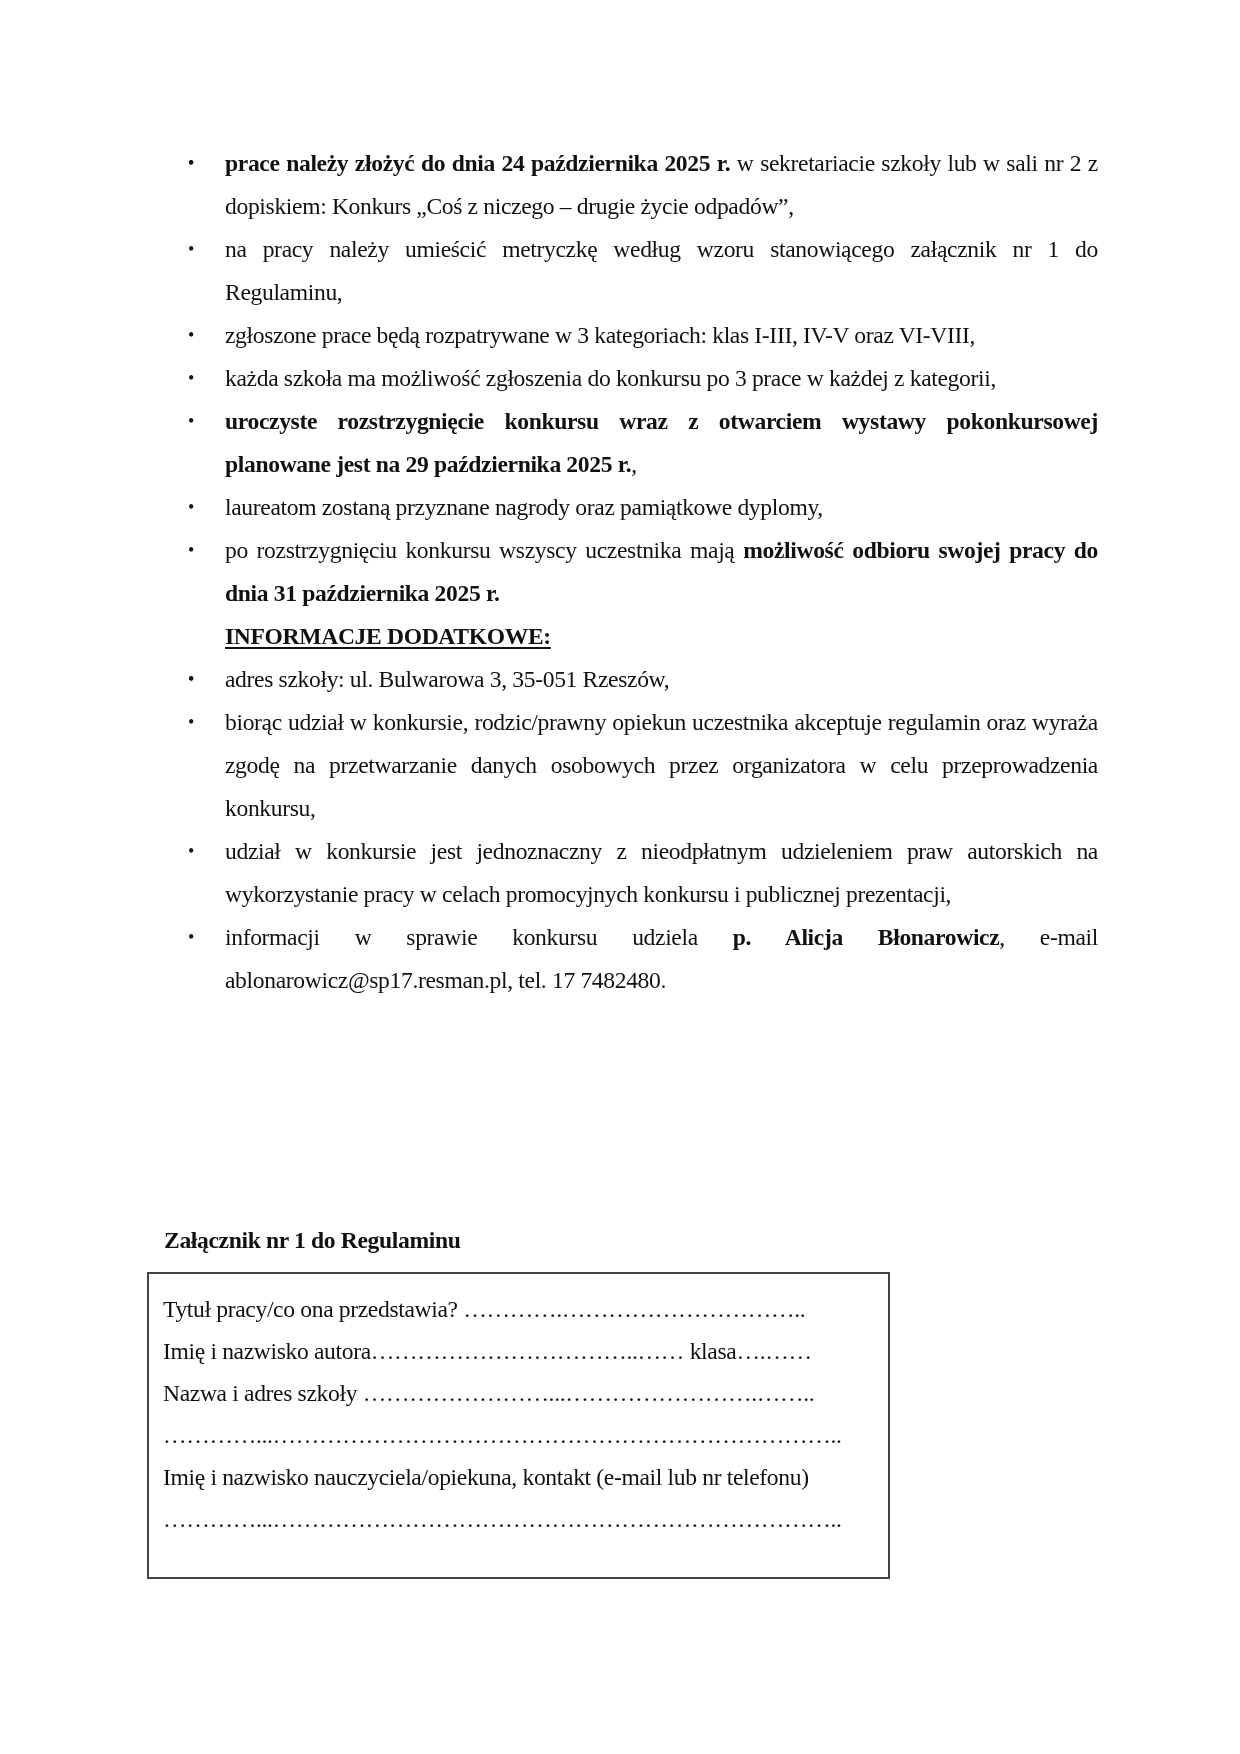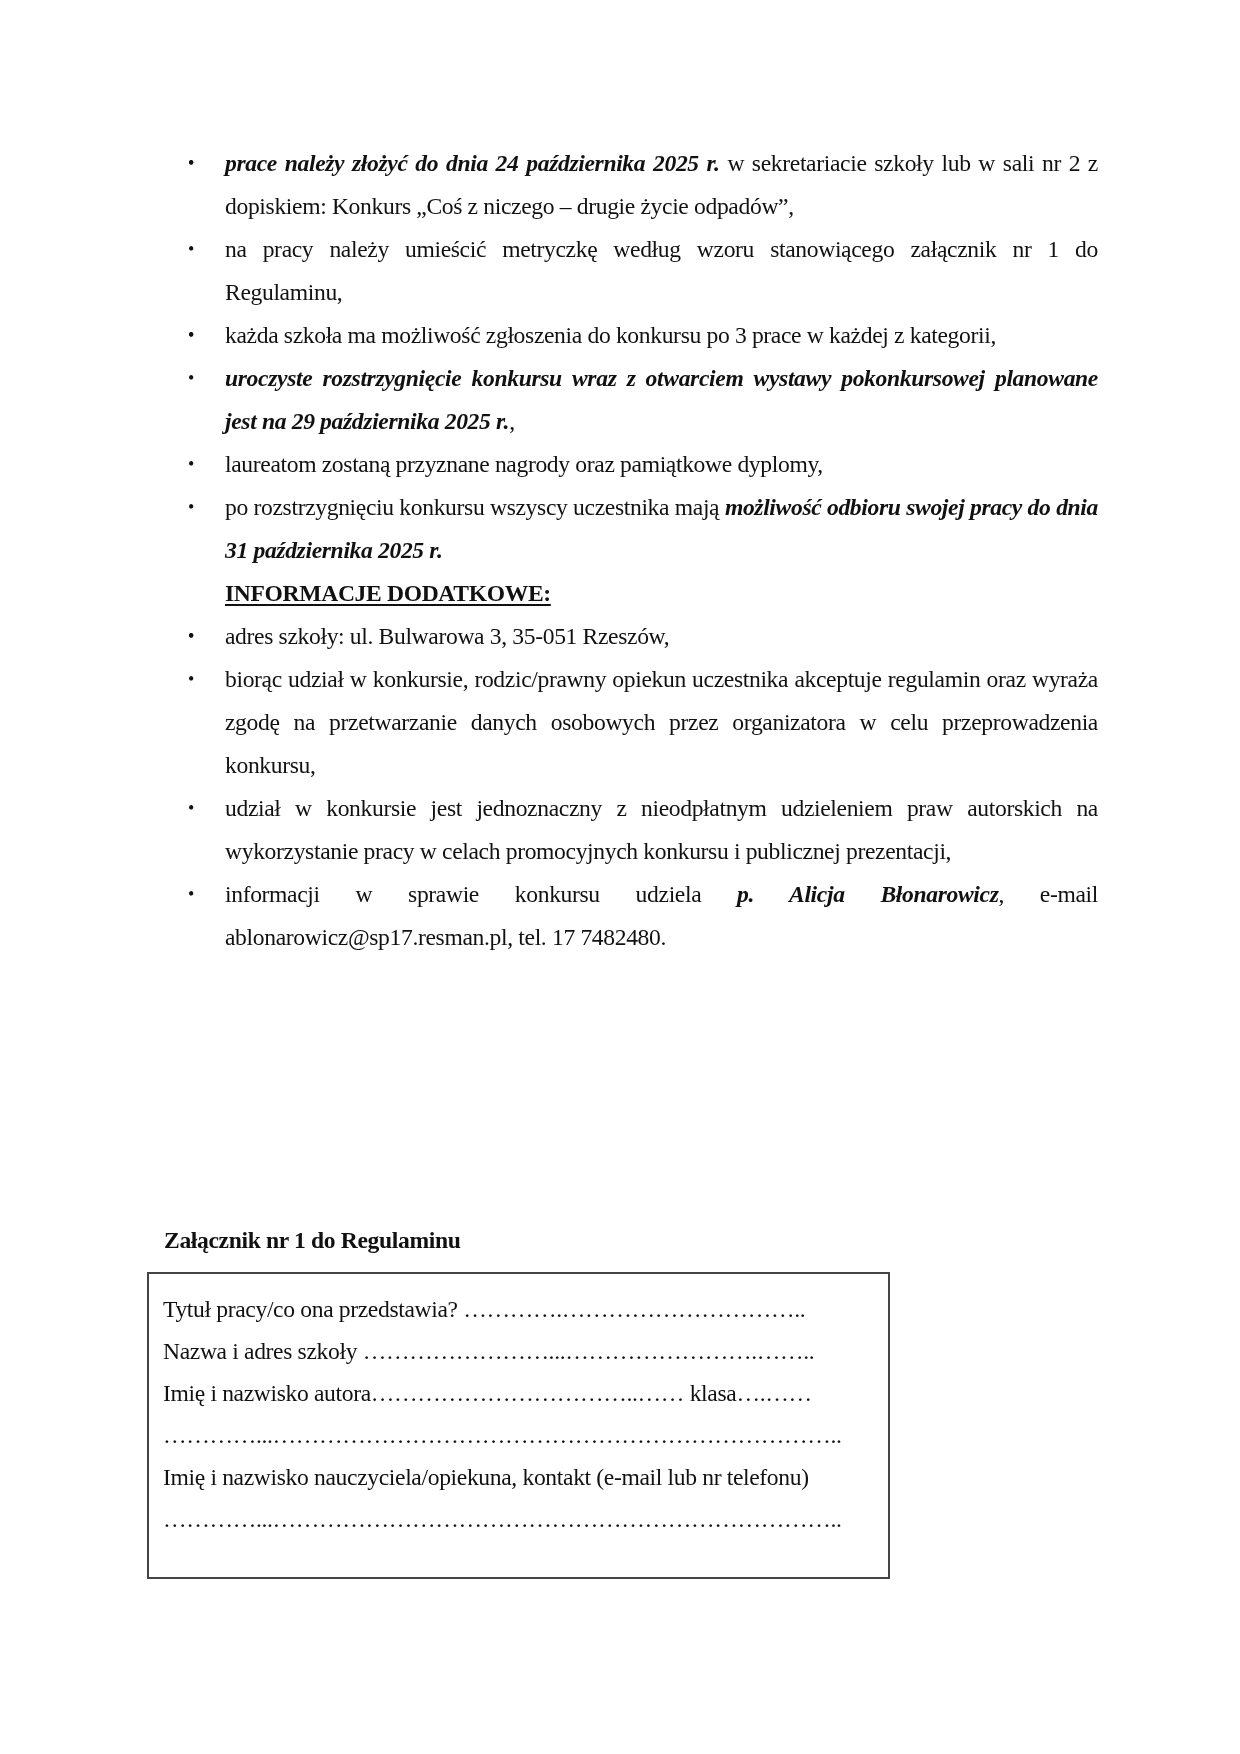--- a/index.html
+++ b/index.html
@@ -38,21 +38,21 @@
     letter-spacing: -0.35px;
   }
   .item .bullet {
     position: absolute;
     left: 0;
     top: 0;
     width: 10px;
     font-size: 18px;
     line-height: 43px;
   }
-  .b { font-weight: bold; font-style: italic; }
+  .b { font-weight: bold; }
   .heading-u {
     font-weight: bold;
     text-decoration: underline;
     text-underline-offset: 3px;
   }
   .annex-title {
     position: absolute;
     left: 148px;
     top: 1227px;
     font-size: 23.6px;
@@ -85,39 +85,39 @@
 </style>
 </head>
 <body>
 
 <div class="page">
 
   <ul class="list" id="rules-list">
       <li class="item"><span class="bullet">•</span></li>
       <li class="item"><span class="bullet">•</span><span class="b">prace należy złożyć do dnia 24 października 2025 r.</span><span> w sekretariacie szkoły lub w sali nr 2 z dopiskiem: Konkurs „Coś z niczego – drugie życie odpadów”,</span></li>
       <li class="item"><span class="bullet">•</span><span>na pracy należy umieścić metryczkę według wzoru stanowiącego załącznik nr 1 do Regulaminu,</span></li>
-      <li class="item"><span class="bullet">•</span></li>
+      <li class="item"><span class="bullet">•</span><span>zgłoszone prace będą rozpatrywane w 3 kategoriach: klas I-III, IV-V oraz VI-VIII,</span></li>
       <li class="item"><span class="bullet">•</span><span>każda szkoła ma możliwość zgłoszenia do konkursu po 3 prace w każdej z kategorii,</span></li>
       <li class="item"><span class="bullet">•</span><span class="b">uroczyste rozstrzygnięcie konkursu wraz z otwarciem wystawy pokonkursowej planowane jest na 29 października 2025 r.</span><span>,</span></li>
       <li class="item"><span class="bullet">•</span><span>laureatom zostaną przyznane nagrody oraz pamiątkowe dyplomy,</span></li>
       <li class="item"><span class="bullet">•</span><span>po rozstrzygnięciu konkursu wszyscy uczestnika mają </span><span class="b">możliwość odbioru swojej pracy do dnia 31 października 2025 r.</span></li>
       <li class="item"><span class="heading-u">INFORMACJE DODATKOWE:</span></li>
       <li class="item"><span class="bullet">•</span></li>
       <li class="item"><span class="bullet">•</span><span>adres szkoły: ul. Bulwarowa 3, 35-051 Rzeszów,</span></li>
       <li class="item"><span class="bullet">•</span><span>biorąc udział w konkursie, rodzic/prawny opiekun uczestnika akceptuje regulamin oraz wyraża zgodę na przetwarzanie danych osobowych przez organizatora w celu przeprowadzenia konkursu,</span></li>
       <li class="item"><span class="bullet">•</span><span>udział w konkursie jest jednoznaczny z nieodpłatnym udzieleniem praw autorskich na wykorzystanie pracy w celach promocyjnych konkursu i publicznej prezentacji,</span></li>
       <li class="item"><span class="bullet">•</span><span>informacji w sprawie konkursu udziela </span><span class="b">p. Alicja Błonarowicz</span><span>, e-mail ablonarowicz@sp17.resman.pl, tel. 17 7482480.</span></li>
     </ul>
 
   <div class="annex-title">Załącznik nr 1 do Regulaminu</div>
 
   <div class="form-box">
     <div class="form-lines" id="form-lines">
         <div class="form-line">Tytuł pracy/co ona przedstawia? ………….…………………………..</div>
+        <div class="form-line">Imię i nazwisko autora……………………………..…… klasa….……</div>
         <div class="form-line">Nazwa i adres szkoły ……………………...…………………….……..</div>
-        <div class="form-line">Imię i nazwisko autora……………………………..…… klasa….……</div>
         <div class="form-line">…………...………………………………………………………………..</div>
         <div class="form-line">Imię i nazwisko nauczyciela/opiekuna, kontakt (e-mail lub nr telefonu)</div>
         <div class="form-line">…………...………………………………………………………………..</div>
       </div>
   </div>
 
 </div>
 
 </body></html>

